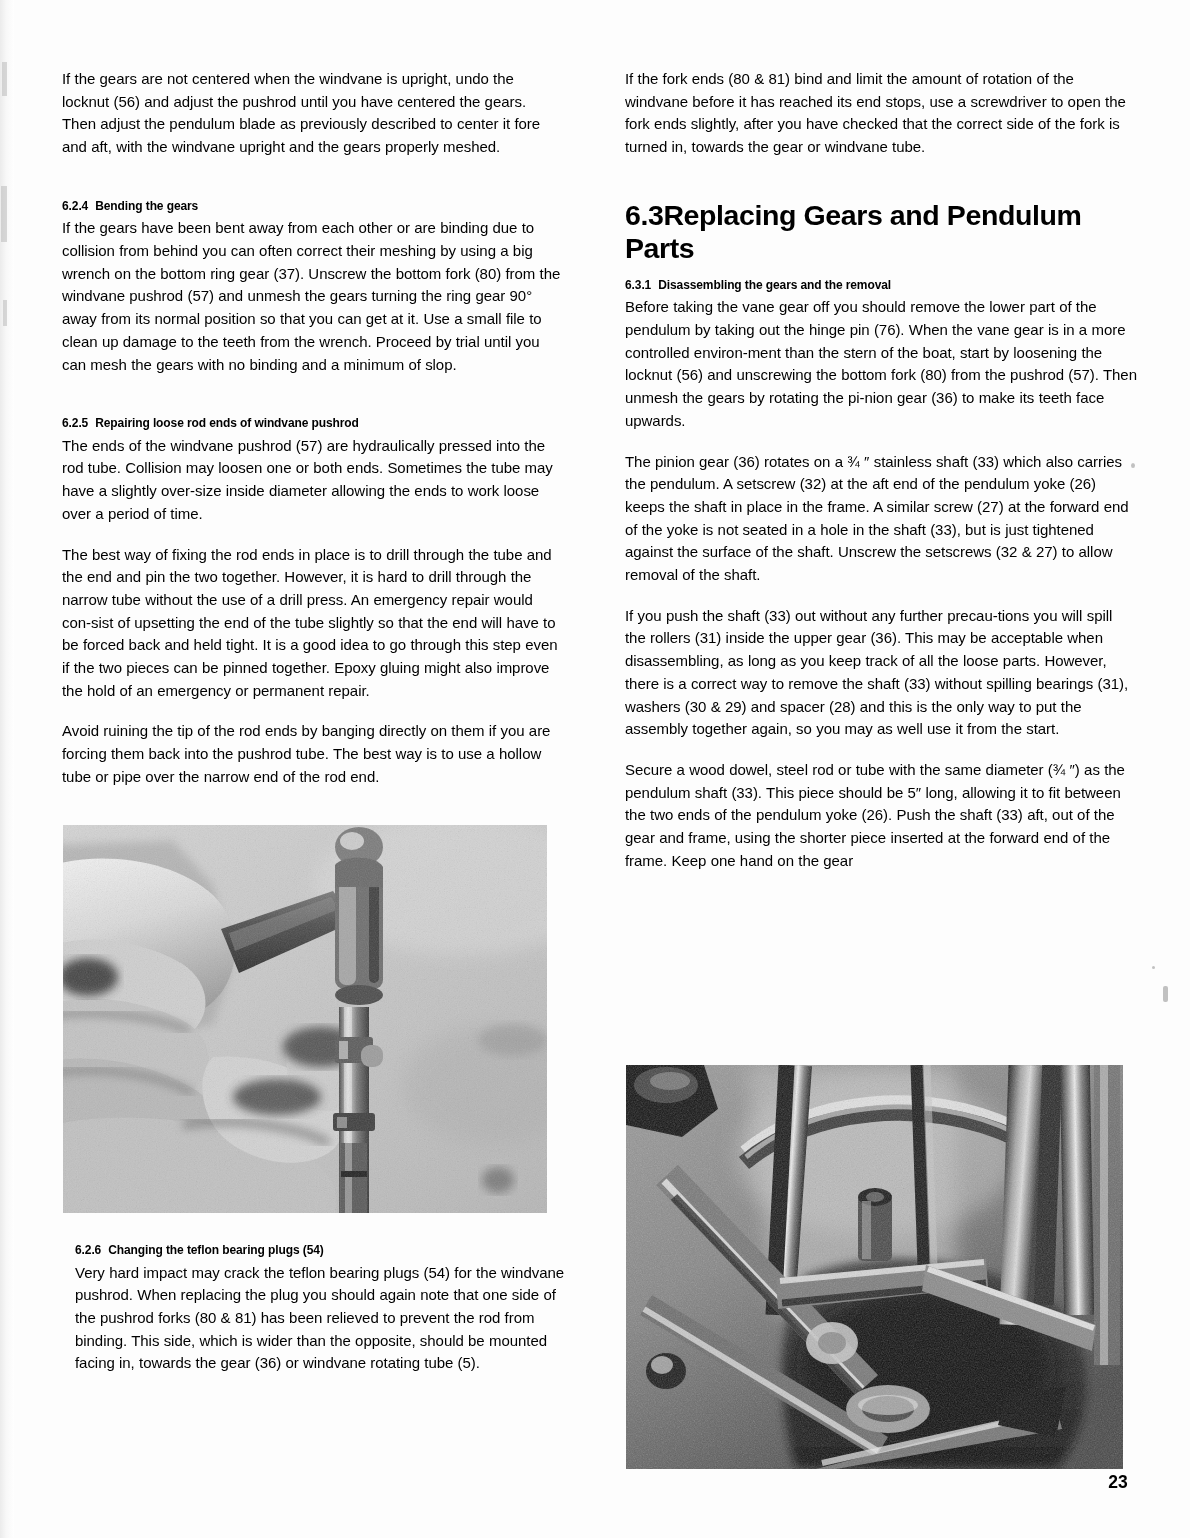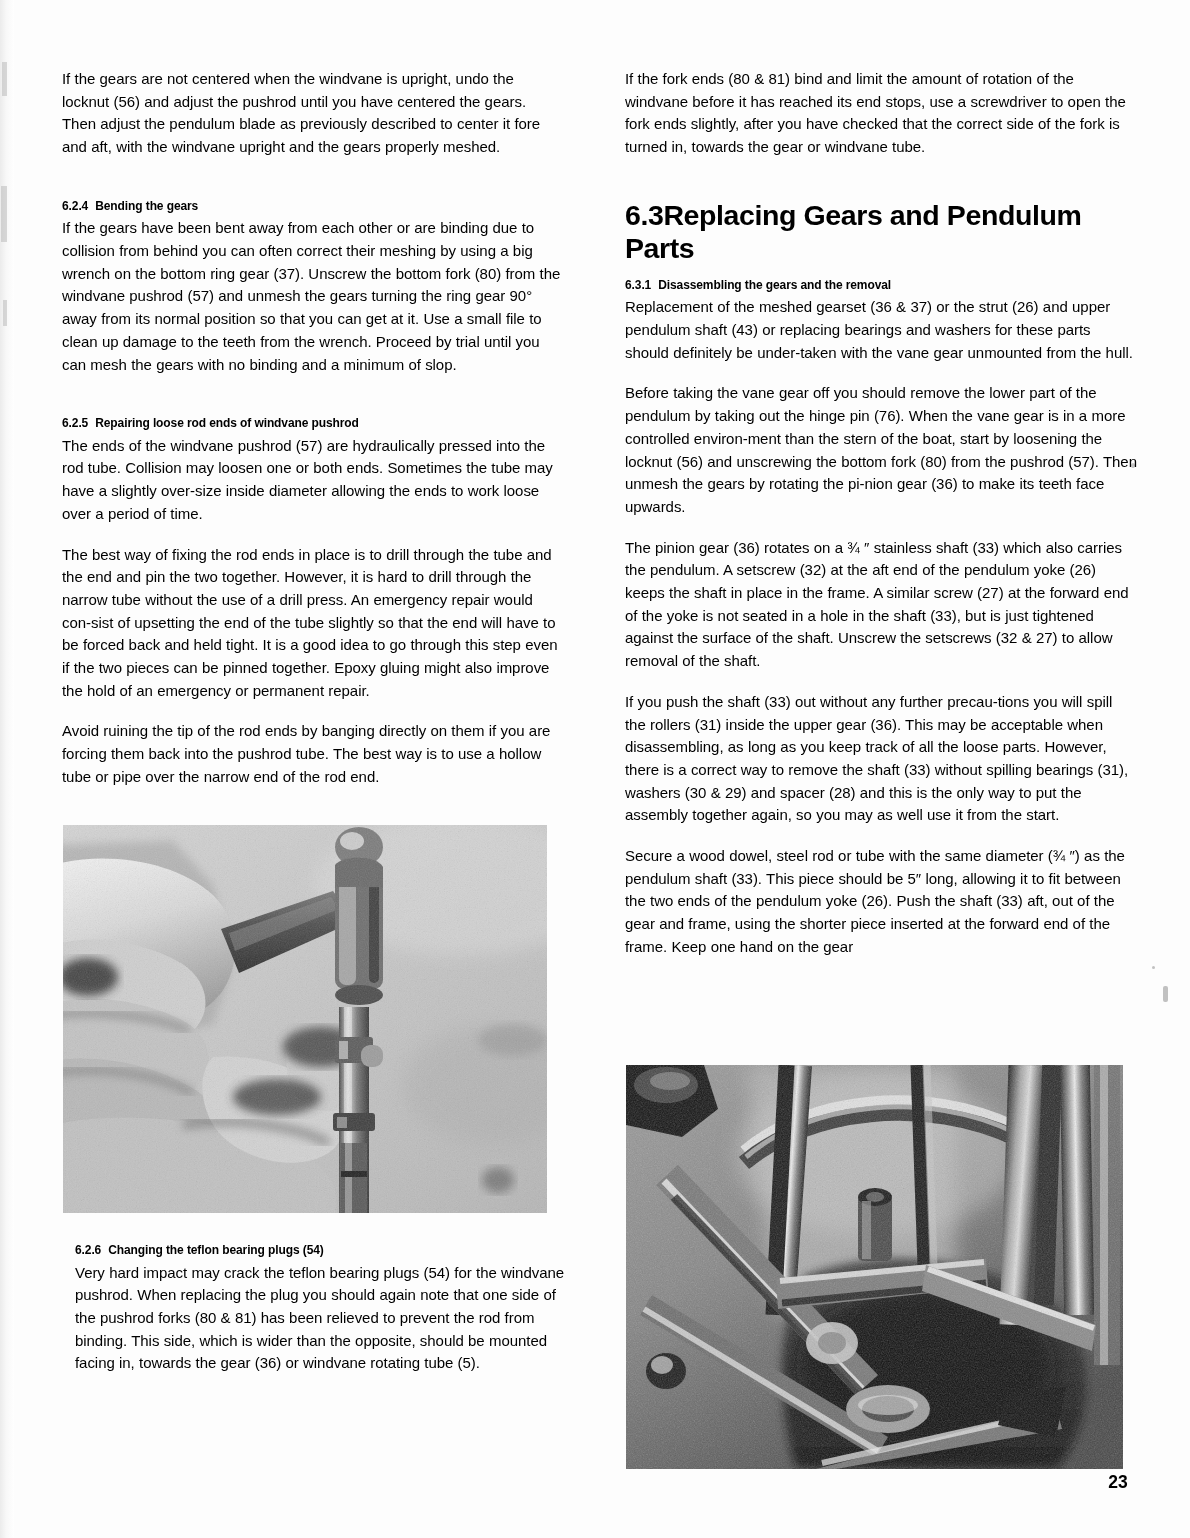--- a/index.html
+++ b/index.html
@@ -243,21 +243,20 @@
   </div>
 
   <div class="col col-right">
 
     <p class="body">If the fork ends (80 &amp; 81) bind and limit the amount of rotation of the windvane before it has reached its end stops, use a screwdriver to open the fork ends slightly, after you have checked that the correct side of the fork is turned in, towards the gear or windvane tube.</p>
 
     <div class="spacer-pre-head" style="height:22px;"></div>
     <h2 class="section"><span class="num">6.3</span><span>Replacing Gears and Pendulum Parts</span></h2>
 
     <h4 class="subhead"><span class="num">6.3.1</span><span>Disassembling the gears and the removal</span></h4>
-    <p class="body">Replacement of the meshed gearset (36 &amp; 37) or the strut (26) and upper pendulum shaft (43) or replacing bearings and washers for these parts should definitely be under-taken with the vane gear unmounted from the hull.</p>
 
     <p class="body">Before taking the vane gear off you should remove the lower part of the pendulum by taking out the hinge pin (76). When the vane gear is in a more controlled environ-ment than the stern of the boat, start by loosening the locknut (56) and unscrewing the bottom fork (80) from the pushrod (57). Then unmesh the gears by rotating the pi-nion gear (36) to make its teeth face upwards.</p>
     <p class="body">The pinion gear (36) rotates on a ¾ ″ stainless shaft (33) which also carries the pendulum. A setscrew (32) at the aft end of the pendulum yoke (26) keeps the shaft in place in the frame. A similar screw (27) at the forward end of the yoke is not seated in a hole in the shaft (33), but is just tightened against the surface of the shaft. Unscrew the setscrews (32 &amp; 27) to allow removal of the shaft.</p>
     <p class="body">If you push the shaft (33) out without any further precau-tions you will spill the rollers (31) inside the upper gear (36). This may be acceptable when disassembling, as long as you keep track of all the loose parts. However, there is a correct way to remove the shaft (33) without spilling bearings (31), washers (30 &amp; 29) and spacer (28) and this is the only way to put the assembly together again, so you may as well use it from the start.</p>
     <p class="body tight">Secure a wood dowel, steel rod or tube with the same diameter (¾ ″) as the pendulum shaft (33). This piece should be 5″ long, allowing it to fit between the two ends of the pendulum yoke (26). Push the shaft (33) aft, out of the gear and frame, using the shorter piece inserted at the forward end of the frame. Keep one hand on the gear</p>
   </div>
 
   <div class="photo" id="photo-frame">
     <svg width="497" height="404" viewBox="0 0 497 404" preserveAspectRatio="none">
       <defs>

